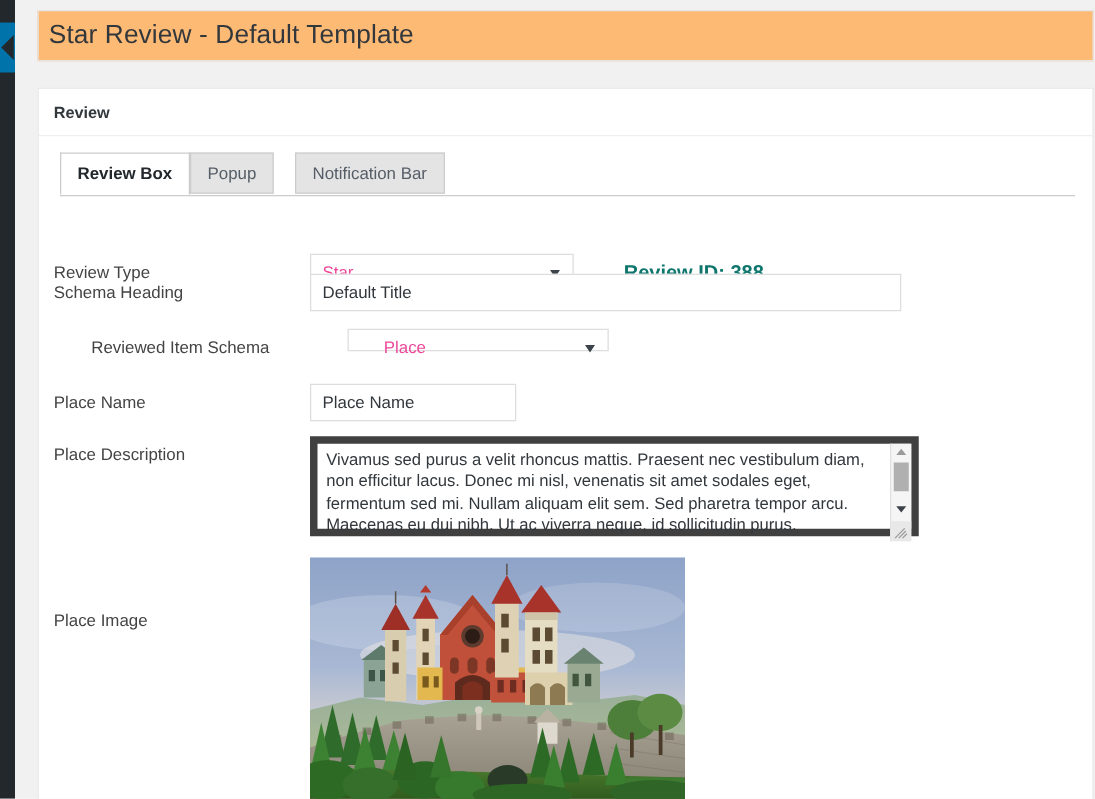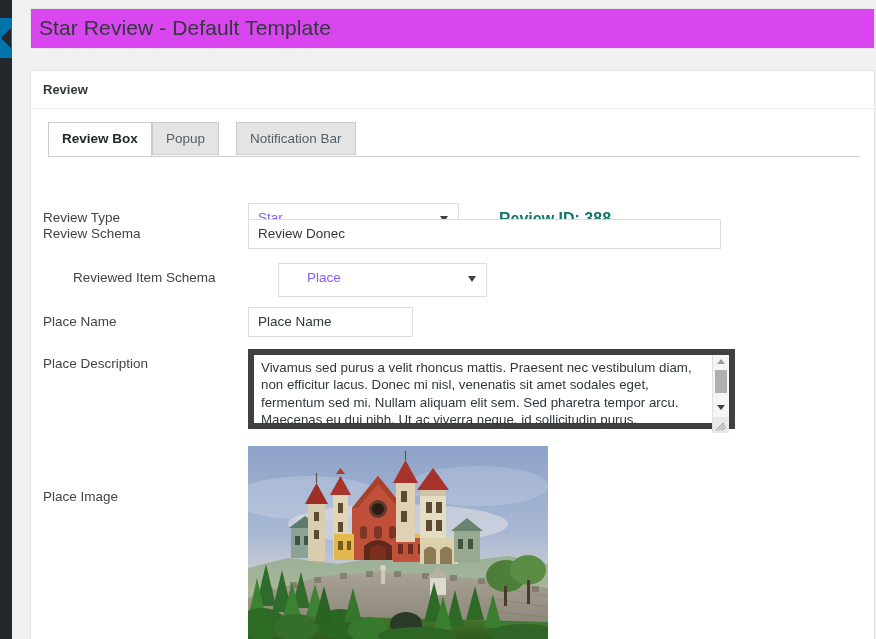--- a/index.html
+++ b/index.html
@@ -48,21 +48,21 @@
     width: 846px;
     height: 639px;
   }
 
   
   #title-panel {
     position: absolute;
     left: 0; top: 8px;
     width: 845px;
     height: 41px;
-    background: #d946ef;
+    background: #fdba74;
     border: 1px solid #e5e5e5;
     box-sizing: border-box;
   }
   #page-title {
     position: absolute;
     left: 8px; top: 7px;
     font-size: 21px;
     font-weight: 400;
     color: #32373c;
     letter-spacing: 0.1px;
@@ -154,21 +154,21 @@
   .field {
     position: absolute;
     left: 217px;
   }
 
   .sel {
     box-sizing: border-box;
     background: #ffffff;
     border: 1px solid #dddddd;
     font-size: 13.5px;
-    color: #8b5cf6;
+    color: #ec4899;
     position: relative;
     line-height: 28px;
     padding-left: 9px;
     cursor: pointer;
   }
   .sel .arrow {
     position: absolute;
     right: 10px; top: 12px;
     width: 0; height: 0;
     border-left: 4.5px solid transparent;
@@ -314,27 +314,27 @@
     <div class="row" style="top:104px;margin-top:28px;">
       <div class="row-label" style="top:7px;">Review Type</div>
       <div class="field sel" style="top:0; width:211px; height:30px;">
         <span>Star</span>
         <span class="arrow"></span>
       </div>
       <div id="review-id" style="top:7px;">Review ID: 388</div>
     </div>
 
     <div class="row" style="top:148px;">
-      <div class="row-label" style="top:7px;">Review Schema</div>
-      <div class="field txt" style="top:0; width:473px; height:30px;">Review Donec</div>
+      <div class="row-label" style="top:7px;">Schema Heading</div>
+      <div class="field txt" style="top:0; width:473px; height:30px;">Default Title</div>
     </div>
 
     <div class="row" style="top:192px;margin-left:30px;">
       <div class="row-label" style="top:7px;">Reviewed Item Schema</div>
-      <div class="field sel" style="top:0; width:209px; height:34px;padding-left:28px;">
+      <div class="field sel" style="top:0; width:209px; height:18px;padding-left:28px;">
         <span>Place</span>
         <span class="arrow"></span>
       </div>
     </div>
 
     <div class="row" style="top:236px;">
       <div class="row-label" style="top:7px;">Place Name</div>
       <div class="field txt" style="top:0; width:165px; height:30px;">Place Name</div>
     </div>
 

